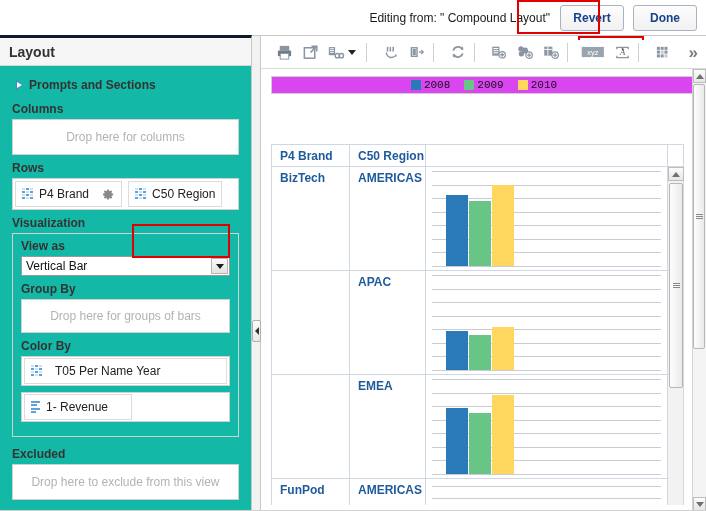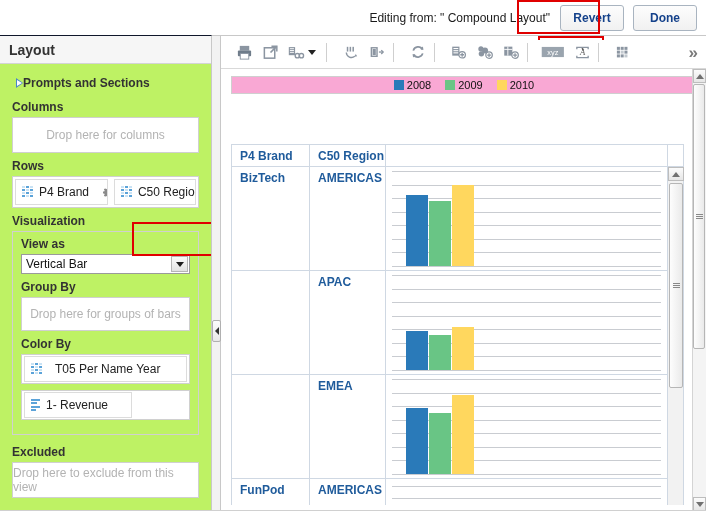--- a/index.html
+++ b/index.html
@@ -43,38 +43,38 @@
   #done-outline { left: 517px; top: 0px; width: 83px; height: 34px; }
 
   
   .content {
     position:absolute; left:0; top:35px; width:706px; height:476px;
     display:flex;
   }
 
   
   .left-panel {
-    width: 212px; height: 476px;
+    width: 252px; height: 476px;
     border-right: 1px solid #c8c8c8;
-    border-top: 1px solid #0f172a;
-    background:#bef264;
+    border-top: 3px solid #0f172a;
+    background:#14b8a6;
     position:relative;
     overflow:hidden;
   }
   .panel-title {
     height: 28px; line-height: 28px;
     padding-left: 9px;
     font-size: 14px; font-weight: bold; color:#333;
     background: #f6f6f6;
     border-bottom: 1px solid #d4d4d4;
   }
   .panel-body { padding: 8px 12px 0 12px; }
 
   .prompts-row {
-    display:flex; align-items:center; gap:0;
+    display:flex; align-items:center; gap:6px;
     margin: 4px 0 10px 4px;
     cursor:pointer;
   }
   .tri-right {
     width:0;height:0;
     border-left: 7px solid transparent;
     border-top: 5px solid transparent;
     border-bottom: 5px solid transparent;
     position:relative;
   }
@@ -223,21 +223,22 @@
   }
   .tb-outline{ position:absolute; left:317px; top:0px; width:66px; height:4px; border:2px solid #e00000; border-bottom:none; }
 
   
   .legend-box {
     margin: 7px 9px 0 10px;
     border:1px solid #cfcfcf;
     height: 18px;
     display:flex; align-items:center; justify-content:center;
     gap: 14px;
-    background:#f9a8d4;
+    background:#d946ef;
+    font-family:Liberation Mono, monospace;
   }
   .legend-item{display:flex;align-items:center;gap:3px;font-size:11px;color:#111;}
   .legend-swatch{width:10px;height:10px;display:block;}
 
   
   .pivot-wrap{
     position:absolute; left:10px; top:108px; right:22px; bottom:6px;
     overflow:hidden;
   }
   .pivot {

